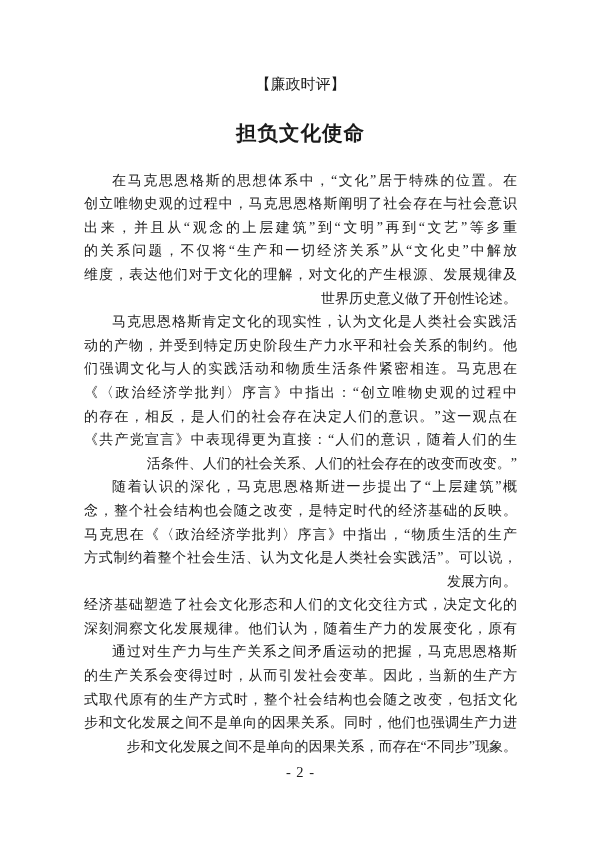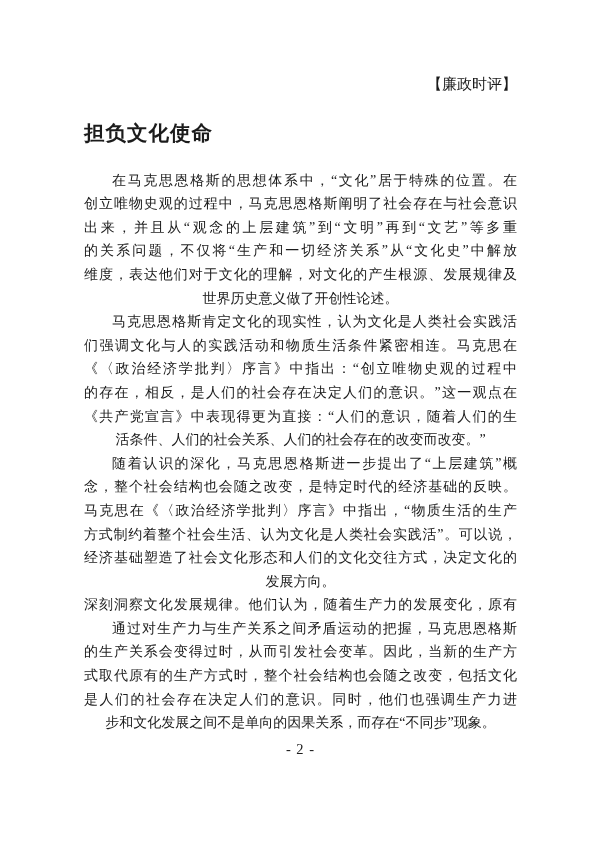--- a/index.html
+++ b/index.html
@@ -15,30 +15,30 @@
     box-sizing: border-box;
     padding: 73px 83px 0 84px;
     font-family: "Liberation Serif", serif;
     color: #1b1b1b;
     overflow: hidden;
   }
   .section-tag {
     font-size: 15px;
     line-height: 23.6px;
     height: 23.6px;
-    text-align: right;
+    text-align: center;
     white-space: nowrap;
   }
   .doc-title {
     margin: 21px 0 0 0;
     font-size: 20.5px;
     font-weight: bold;
     line-height: 30px;
     height: 30px;
-    text-align: left;
+    text-align: center;
     letter-spacing: 1px;
   }
   .doc-body {
     margin-top: 21px;
     font-size: 14px;
   }
   .paragraph {
     margin: 0;
     padding: 0;
   }
@@ -46,21 +46,21 @@
     height: 23.6px;
     line-height: 23.6px;
     overflow: hidden;
     text-align: justify;
     text-align-last: justify;
   }
   .line.first {
     text-indent: 2em;
   }
   .line.last {
-    text-align: center;
+    text-align: right;
     text-align-last: auto;
   }
   .page-number {
     margin-top: 4px;
     text-align: center;
     font-size: 14.5px;
     line-height: 20px;
     letter-spacing: 1px;
   }
 </style>
@@ -76,38 +76,39 @@
       <div class="paragraph">
         <div class="line first">在马克思恩格斯的思想体系中，“文化”居于特殊的位置。在</div>
         <div class="line">创立唯物史观的过程中，马克思恩格斯阐明了社会存在与社会意识</div>
         <div class="line">出来，并且从“观念的上层建筑”到“文明”再到“文艺”等多重</div>
         <div class="line">的关系问题，不仅将“生产和一切经济关系”从“文化史”中解放</div>
         <div class="line">维度，表达他们对于文化的理解，对文化的产生根源、发展规律及</div>
         <div class="line last">世界历史意义做了开创性论述。</div>
       </div>
       <div class="paragraph">
         <div class="line first">马克思恩格斯肯定文化的现实性，认为文化是人类社会实践活</div>
+        <div class="line">动的产物，并受到特定历史阶段生产力水平和社会关系的制约。他</div>
         <div class="line">们强调文化与人的实践活动和物质生活条件紧密相连。马克思在</div>
         <div class="line">《〈政治经济学批判〉序言》中指出：“创立唯物史观的过程中</div>
         <div class="line">的存在，相反，是人们的社会存在决定人们的意识。”这一观点在</div>
         <div class="line">《共产党宣言》中表现得更为直接：“人们的意识，随着人们的生</div>
         <div class="line last">活条件、人们的社会关系、人们的社会存在的改变而改变。”</div>
       </div>
       <div class="paragraph">
         <div class="line first">随着认识的深化，马克思恩格斯进一步提出了“上层建筑”概</div>
         <div class="line">念，整个社会结构也会随之改变，是特定时代的经济基础的反映。</div>
         <div class="line">马克思在《〈政治经济学批判〉序言》中指出，“物质生活的生产</div>
         <div class="line">方式制约着整个社会生活、认为文化是人类社会实践活”。可以说，</div>
+        <div class="line last">发展方向。</div>
         <div class="line">经济基础塑造了社会文化形态和人们的文化交往方式，决定文化的</div>
-        <div class="line last">发展方向。</div>
       </div>
       <div class="paragraph">
         <div class="line">深刻洞察文化发展规律。他们认为，随着生产力的发展变化，原有</div>
         <div class="line first">通过对生产力与生产关系之间矛盾运动的把握，马克思恩格斯</div>
         <div class="line">的生产关系会变得过时，从而引发社会变革。因此，当新的生产方</div>
         <div class="line">式取代原有的生产方式时，整个社会结构也会随之改变，包括文化</div>
-        <div class="line">是人们的社会存在决定人们的意识。同时，他们也强调生产力进</div>
+        <div class="line">步和文化发展之间不是单向的因果关系。同时，他们也强调生产力进</div>
         <div class="line last">步和文化发展之间不是单向的因果关系，而存在“不同步”现象。</div>
       </div>
     </div>
 
   <div class="page-number">- 2 -</div>
 </div>
 
 </body></html>

